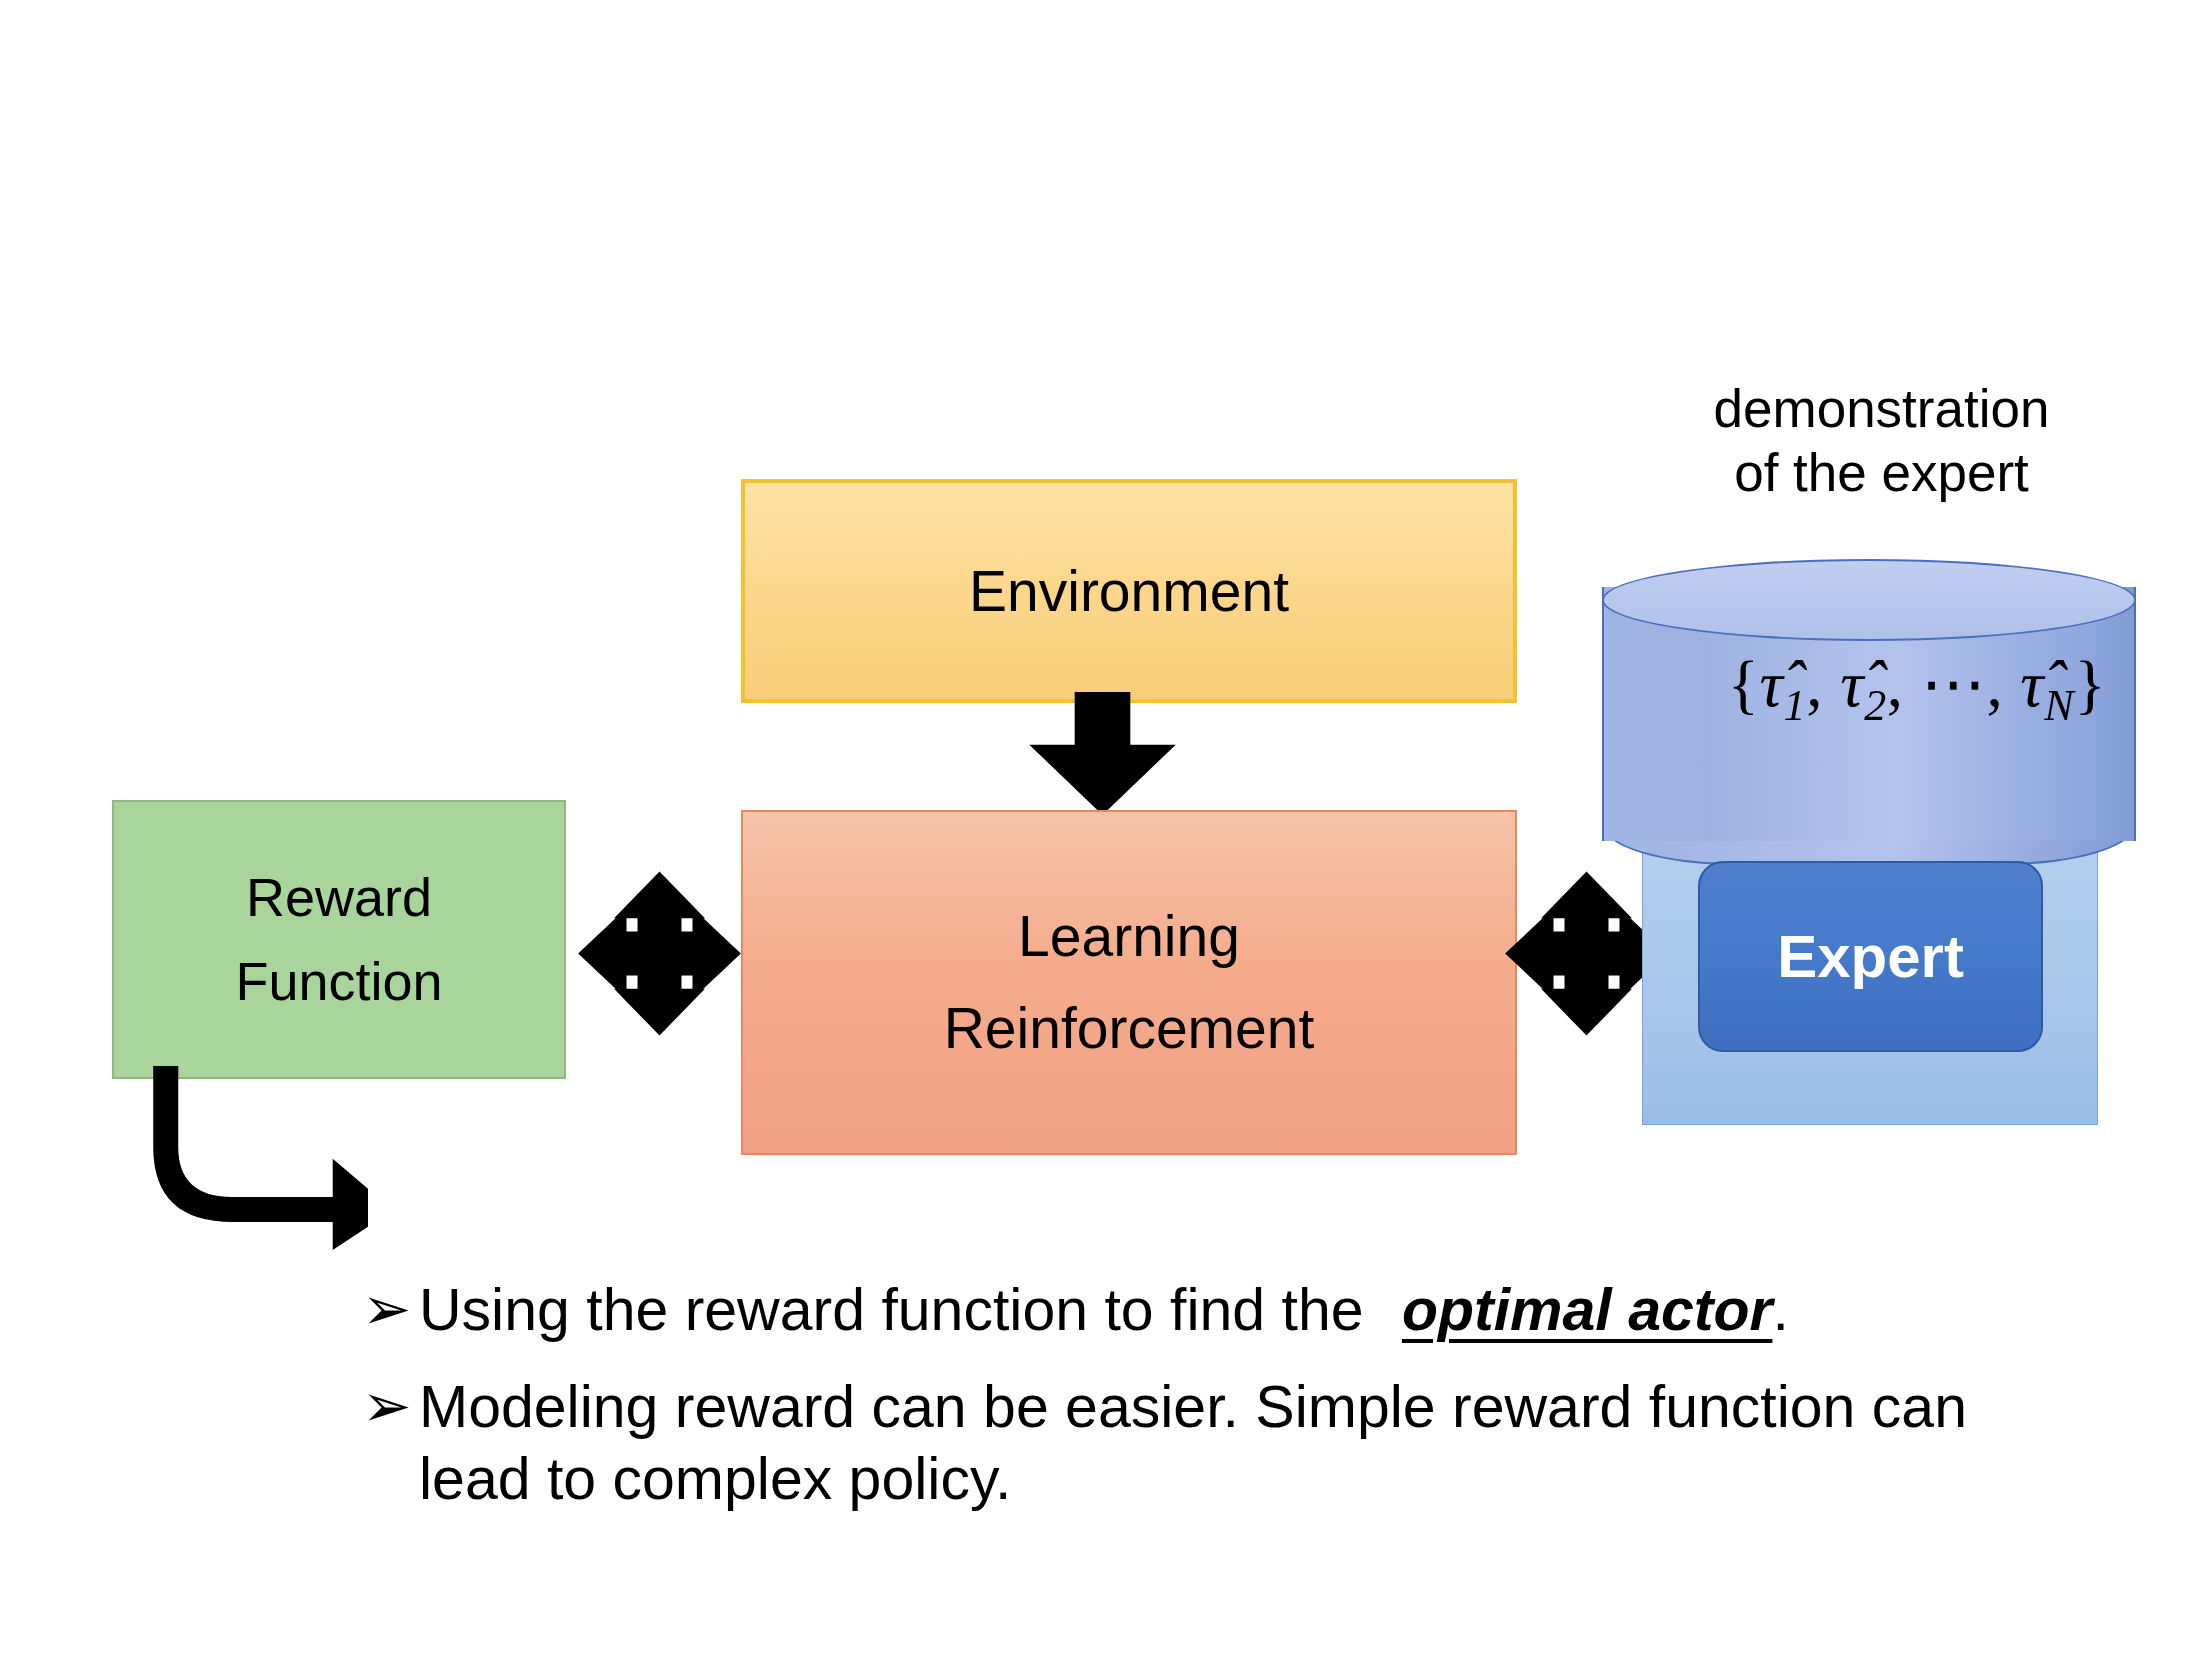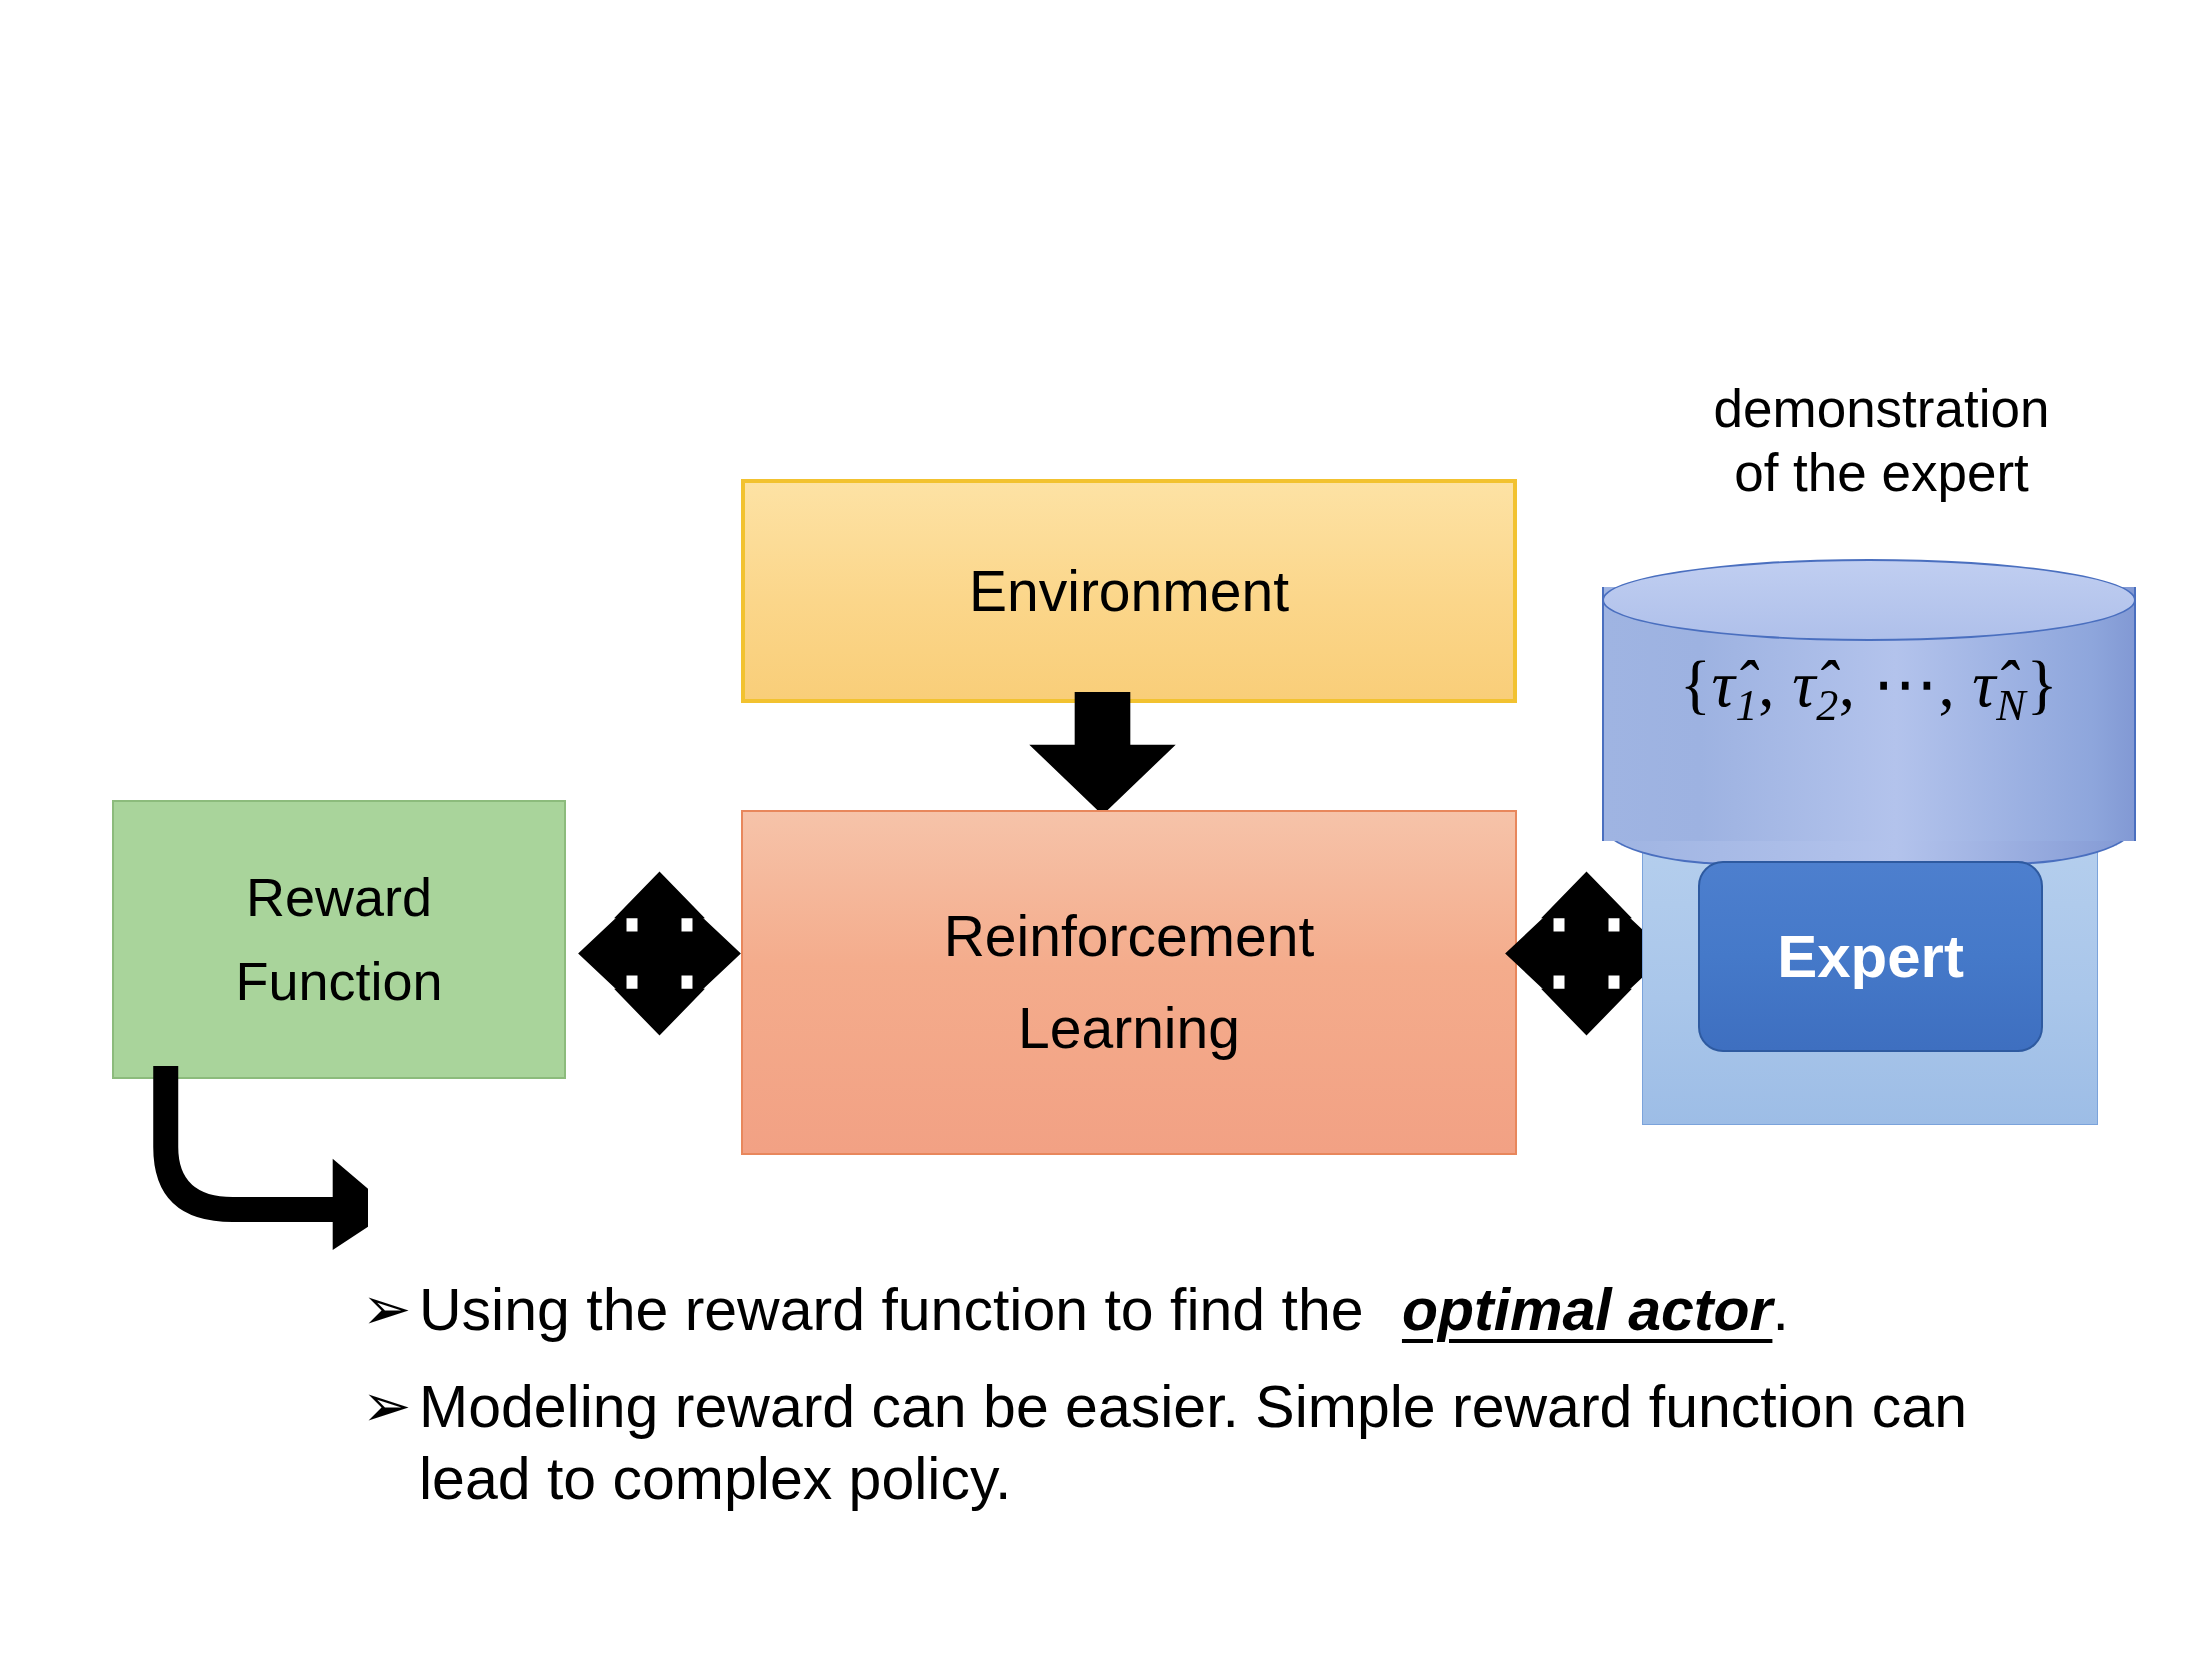--- a/index.html
+++ b/index.html
@@ -154,20 +154,21 @@
     left: 0;
     top: 87px;
     width: 534px;
     text-align: center;
     font-family: "Liberation Serif", serif;
     font-style: italic;
     font-size: 65px;
     color: #000000;
     letter-spacing: 0.7px;
     white-space: nowrap;
+    padding-left: 48px;
   }
   #cyl-text .sub {
     font-size: 44px;
     vertical-align: sub;
     font-style: italic;
   }
   #cyl-text .upr { font-style: normal; }
 
   
   #expert-box {
@@ -238,22 +239,22 @@
   <div id="env-box" class="box">
     <span>Environment</span>
   </div>
 
   <svg id="arrow-down" class="arrow-svg" width="147" height="123" viewBox="0 0 200 168">
     <polygon points="62,0 138,0 138,72 200,72 100,168 0,72 62,72" fill="#000000"></polygon>
   </svg>
 
   <div id="rl-box" class="box">
     <div>
+      <div>Learning</div>
       <div>Reinforcement</div>
-      <div>Learning</div>
     </div>
   </div>
 
   <div id="reward-box" class="box">
     <div>
       <div>Reward</div>
       <div>Function</div>
     </div>
   </div>
 

